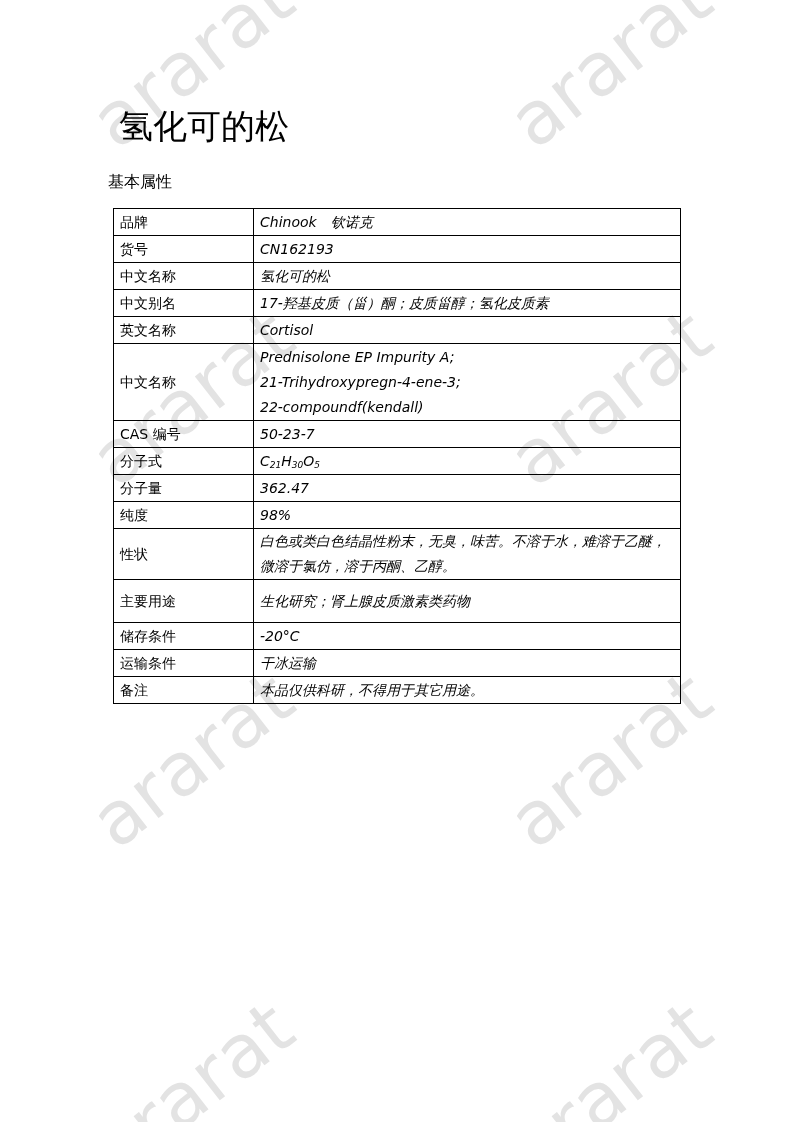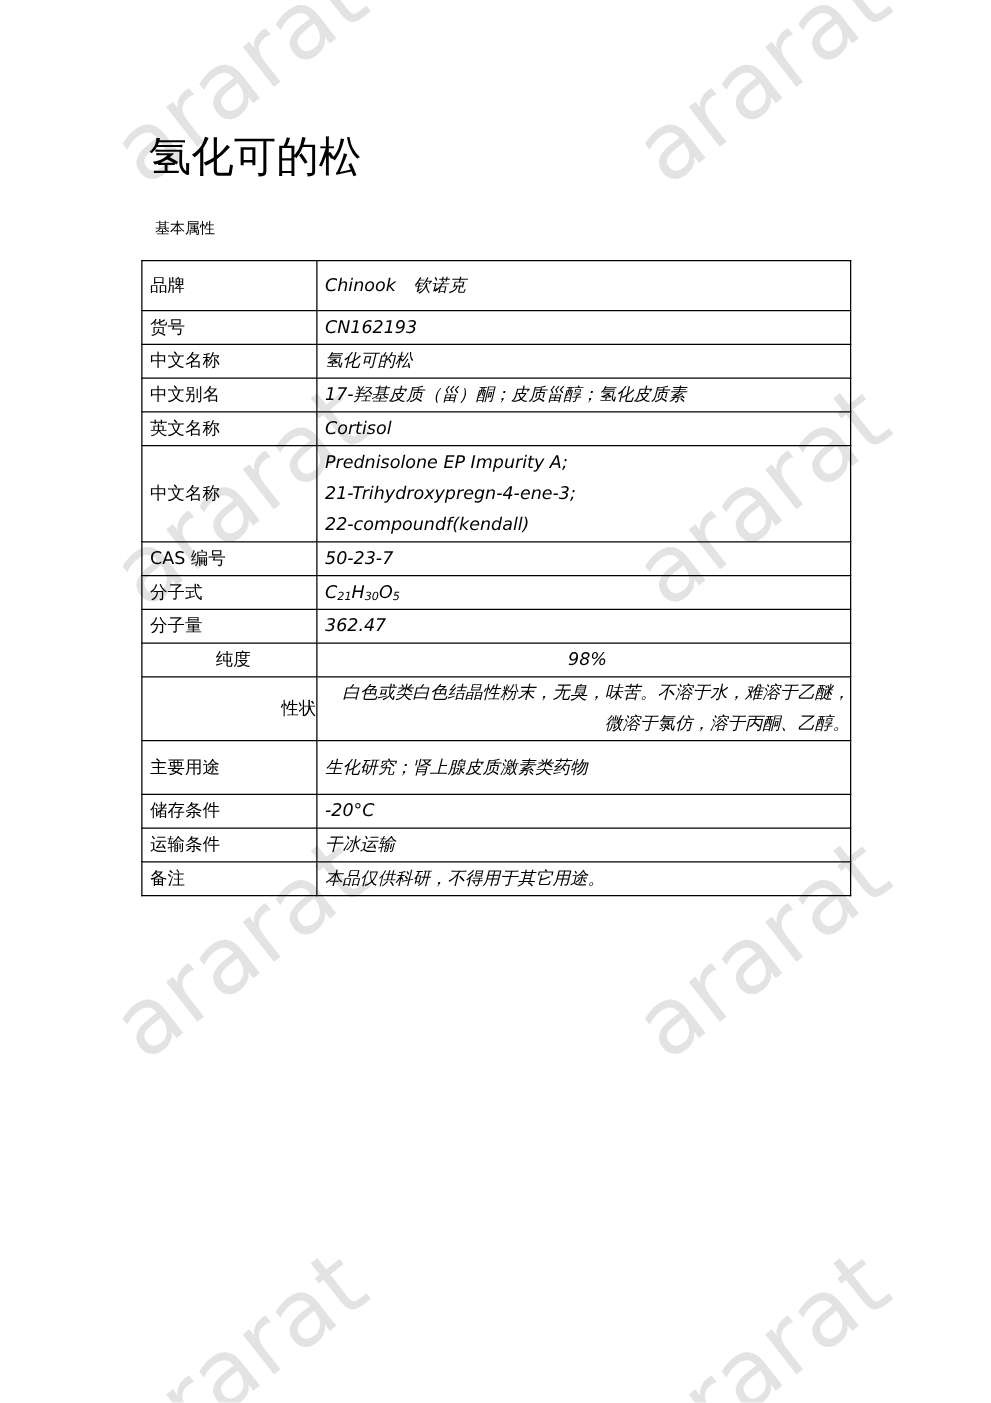--- a/index.html
+++ b/index.html
@@ -35,23 +35,23 @@
       left: 119px;
       top: 104px;
       font-size: 34px;
       line-height: 44px;
       font-weight: normal;
       margin: 0;
       z-index: 1;
     }
     .section-label {
       position: absolute;
-      left: 124px;
+      left: 108px;
       top: 172px;
-      font-size: 12px;
+      font-size: 16px;
       line-height: 20px;
       z-index: 1;
     }
     table.props {
       position: absolute;
       left: 113px;
       top: 208px;
       width: 568px;
       border-collapse: collapse;
       z-index: 1;
@@ -91,21 +91,21 @@
 <div class="watermark" style="left:62px; top:722px;">ararat</div>
 <div class="watermark" style="left:480px; top:722px;">ararat</div>
 <div class="watermark" style="left:62px; top:1052px;">ararat</div>
 <div class="watermark" style="left:480px; top:1052px;">ararat</div>
 
 <h1 class="doc-title">氢化可的松</h1>
 <div class="section-label">基本属性</div>
 
 <table class="props">
   <tbody>
-    <tr style="height:40px;">
+    <tr style="height:27px;">
       <td class="key">品牌</td>
       <td class="val">Chinook　钦诺克</td>
     </tr>
     <tr style="height:27px;">
       <td class="key">货号</td>
       <td class="val">CN162193</td>
     </tr>
     <tr style="height:27px;">
       <td class="key">中文名称</td>
       <td class="val">氢化可的松</td>
@@ -131,25 +131,25 @@
       <td class="val">50-23-7</td>
     </tr>
     <tr style="height:27px;">
       <td class="key">分子式</td>
       <td class="val"><span>C</span><sub>21</sub><span>H</span><sub>30</sub><span>O</span><sub>5</sub></td>
     </tr>
     <tr style="height:27px;">
       <td class="key">分子量</td>
       <td class="val">362.47</td>
     </tr>
-    <tr style="height:26px;text-align:center;">
+    <tr style="height:26px;">
       <td class="key">纯度</td>
       <td class="val">98%</td>
     </tr>
-    <tr style="height:51px;text-align:right;">
+    <tr style="height:51px;">
       <td class="key">性状</td>
       <td class="val">
         <span class="line">白色或类白色结晶性粉末，无臭，味苦。不溶于水，难溶于乙醚，</span>
         <span class="line">微溶于氯仿，溶于丙酮、乙醇。</span>
       </td>
     </tr>
     <tr style="height:43px;">
       <td class="key">主要用途</td>
       <td class="val">生化研究；肾上腺皮质激素类药物</td>
     </tr>

